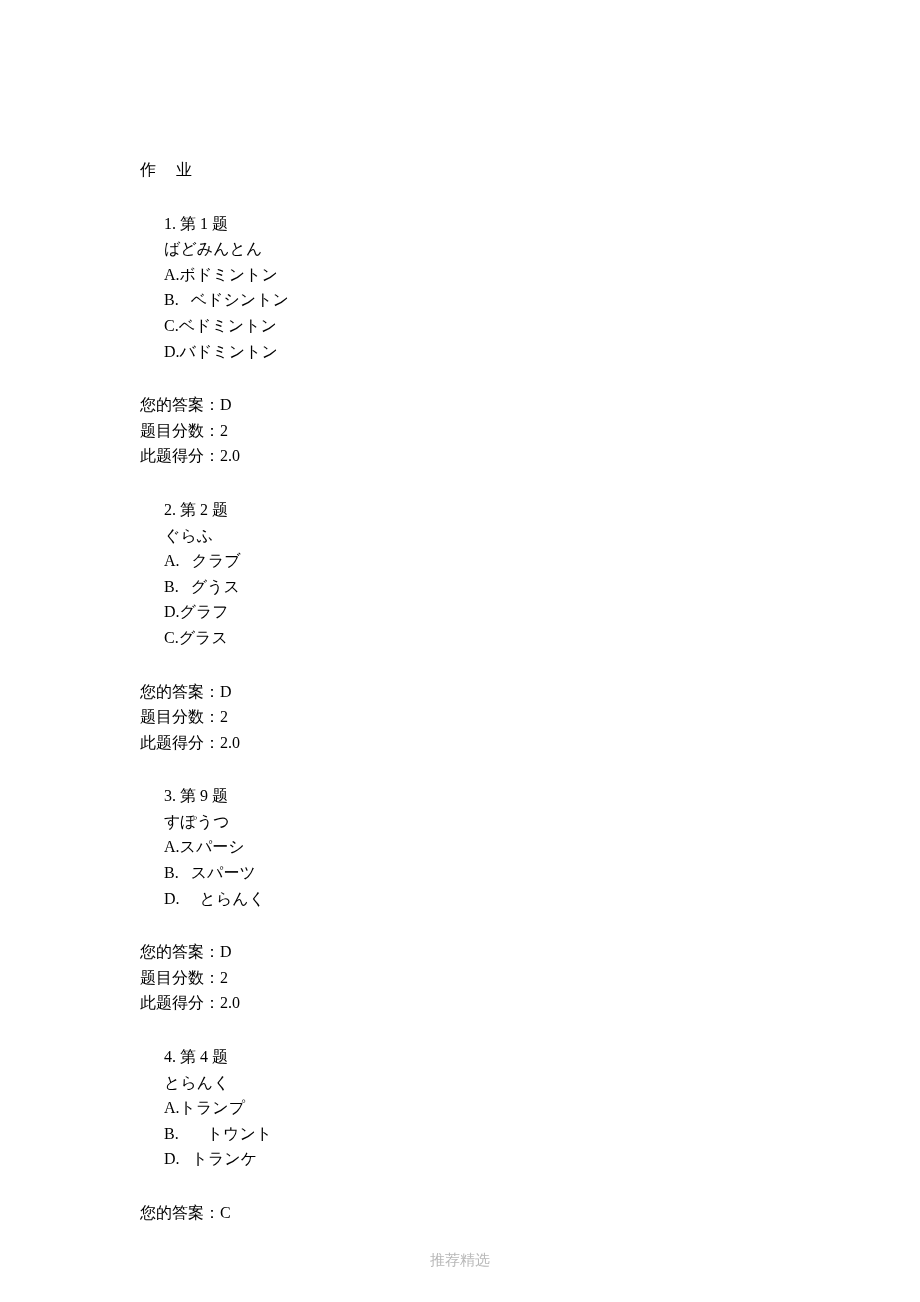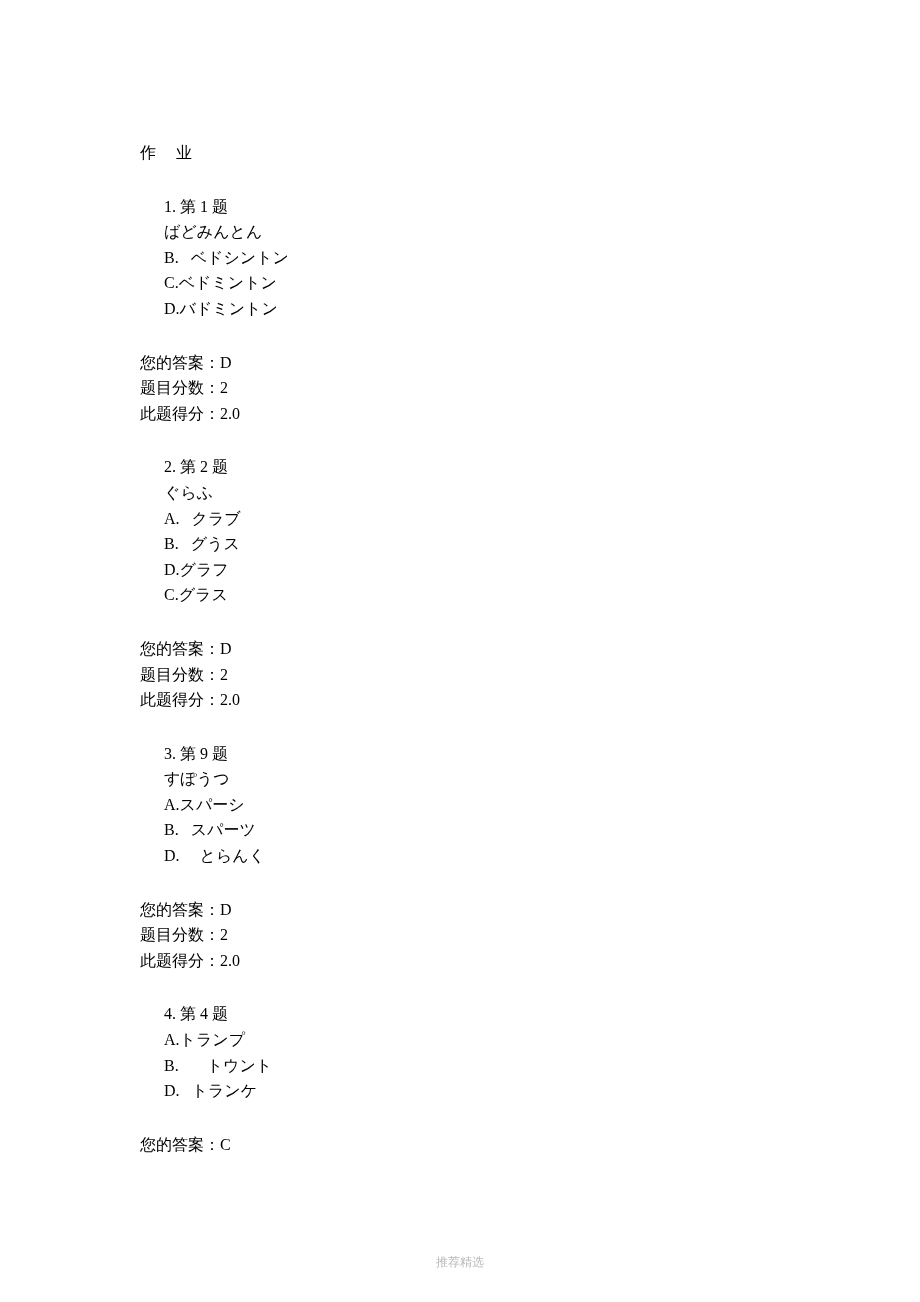--- a/index.html
+++ b/index.html
@@ -14,51 +14,53 @@
   .page {
     width: 920px;
     min-height: 1302px;
     box-sizing: border-box;
     padding: 140px 140px 40px 140px;
     position: relative;
   }
   .title {
     letter-spacing: 0.5em;
     margin-bottom: 28px;
+    margin-top: 17px;
   }
   .question-block {
     margin-bottom: 28px;
     margin-left: 24px;
   }
   .option-line {
     white-space: pre;
   }
   .footer {
     position: absolute;
     bottom: 30px;
     left: 0;
     width: 100%;
     text-align: center;
     color: #b9b9b9;
-    font-size: 12px;
+    font-size: 15px;
     font-family: "SimSun", "宋体", serif;
   }
   .answer-block {
     margin-bottom: 28px;
   }
 </style>
 </head>
 <body>
 
 <div class="page">
   <div class="title">作 业</div>
   <div id="questions-container">
       <div class="question-block">
         <div>1.  第 1 题</div>
         <div>ばどみんとん</div>
+        <div class="option-line">A.ボドミントン</div>
         <div class="option-line">B.   ベドシントン</div>
         <div class="option-line">C.ベドミントン</div>
         <div class="option-line">D.バドミントン</div>
       </div>
       <div class="answer-block">
         <div><span>您的答案：</span><span>D</span></div>
         <div><span>题目分数：</span><span>2</span></div>
         <div><span>此题得分：</span><span>2.0</span></div>
       </div>
       <div class="question-block">
@@ -81,20 +83,21 @@
         <div class="option-line">B.   スパーツ</div>
         <div class="option-line">D.     とらんく</div>
       </div>
       <div class="answer-block">
         <div><span>您的答案：</span><span>D</span></div>
         <div><span>题目分数：</span><span>2</span></div>
         <div><span>此题得分：</span><span>2.0</span></div>
       </div>
       <div class="question-block">
         <div>4.  第 4 题</div>
+        <div>とらんく</div>
         <div class="option-line">A.トランプ</div>
         <div class="option-line">B.       トウント</div>
         <div class="option-line">D.   トランケ</div>
       </div>
       <div class="answer-block">
         <div><span>您的答案：</span><span>C</span></div>
       </div>
     </div>
   <div class="footer">推荐精选</div>
 </div>

